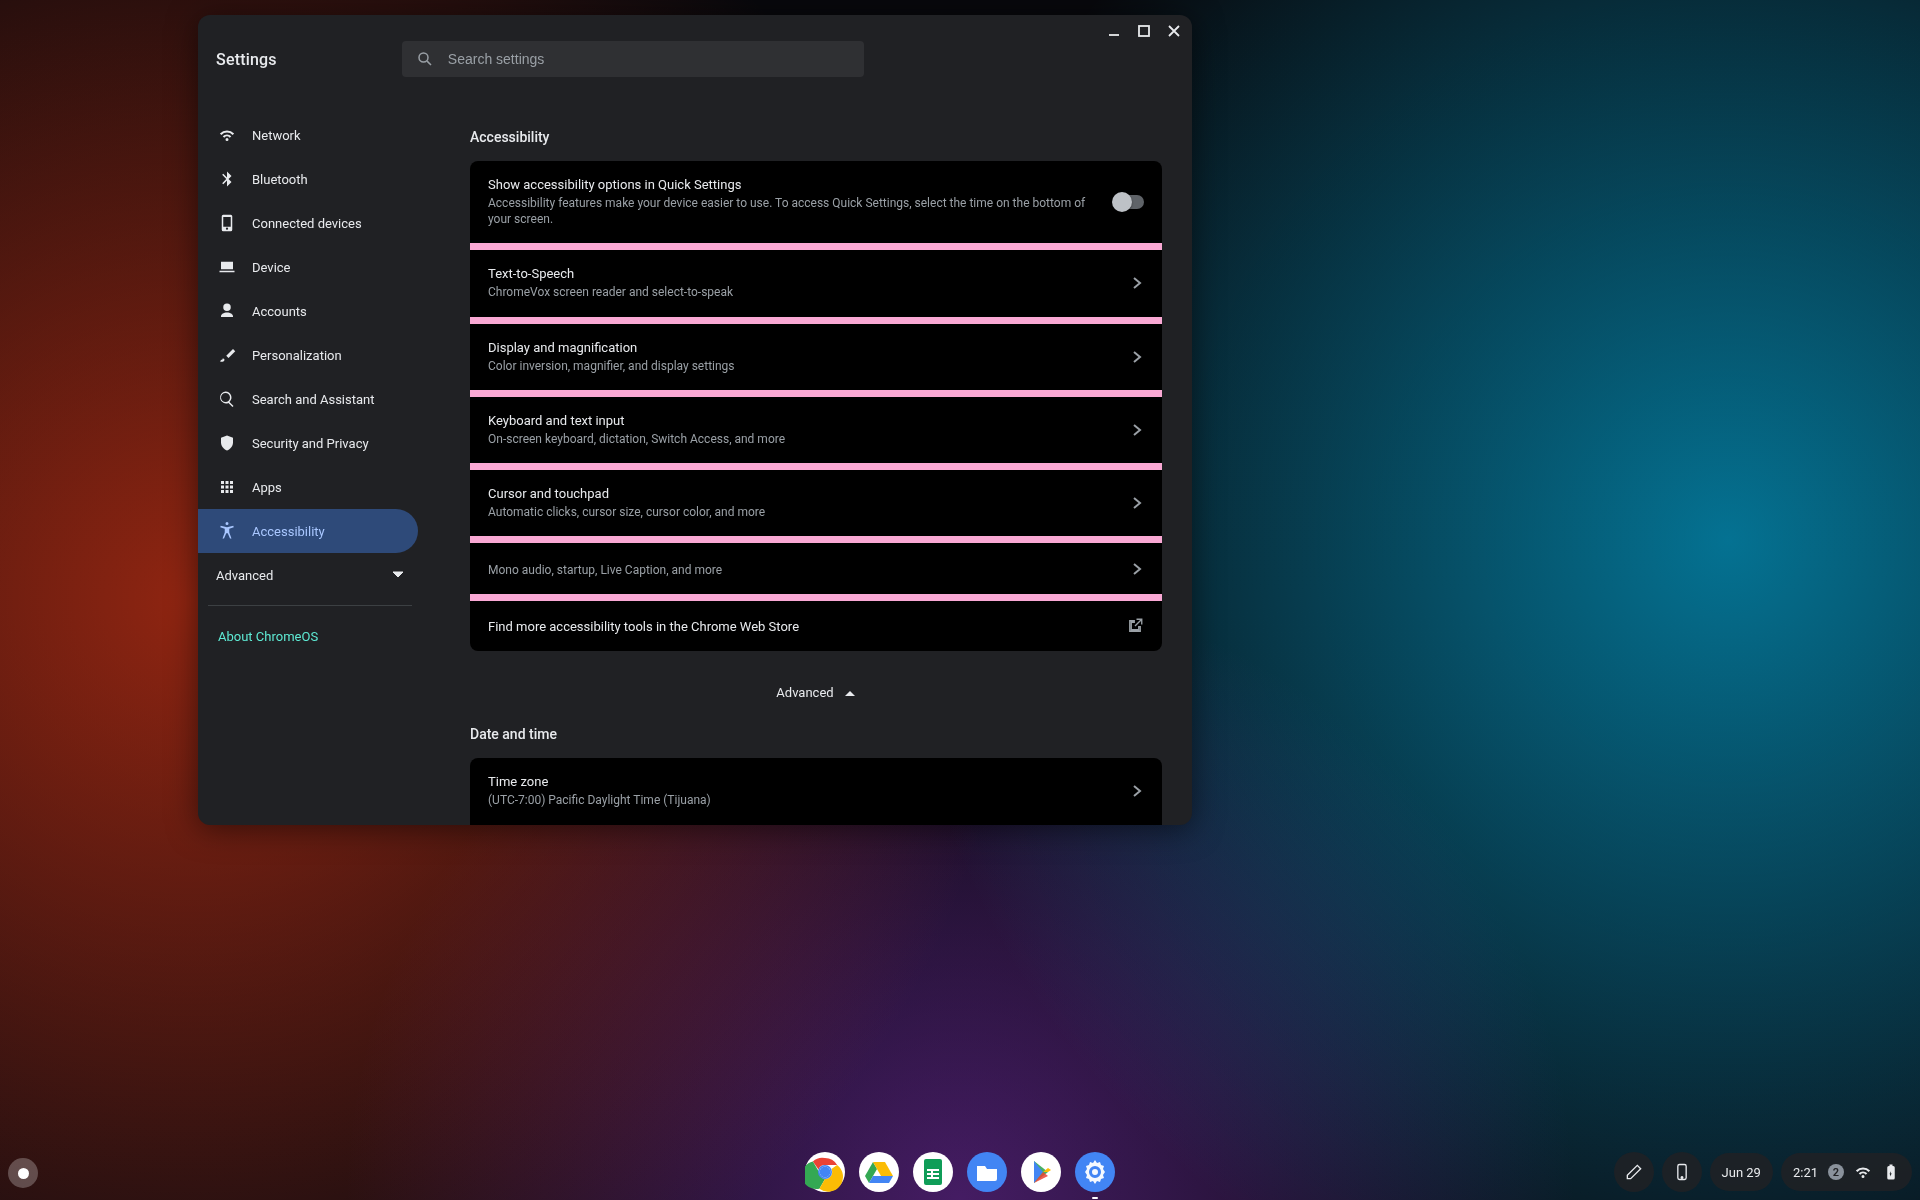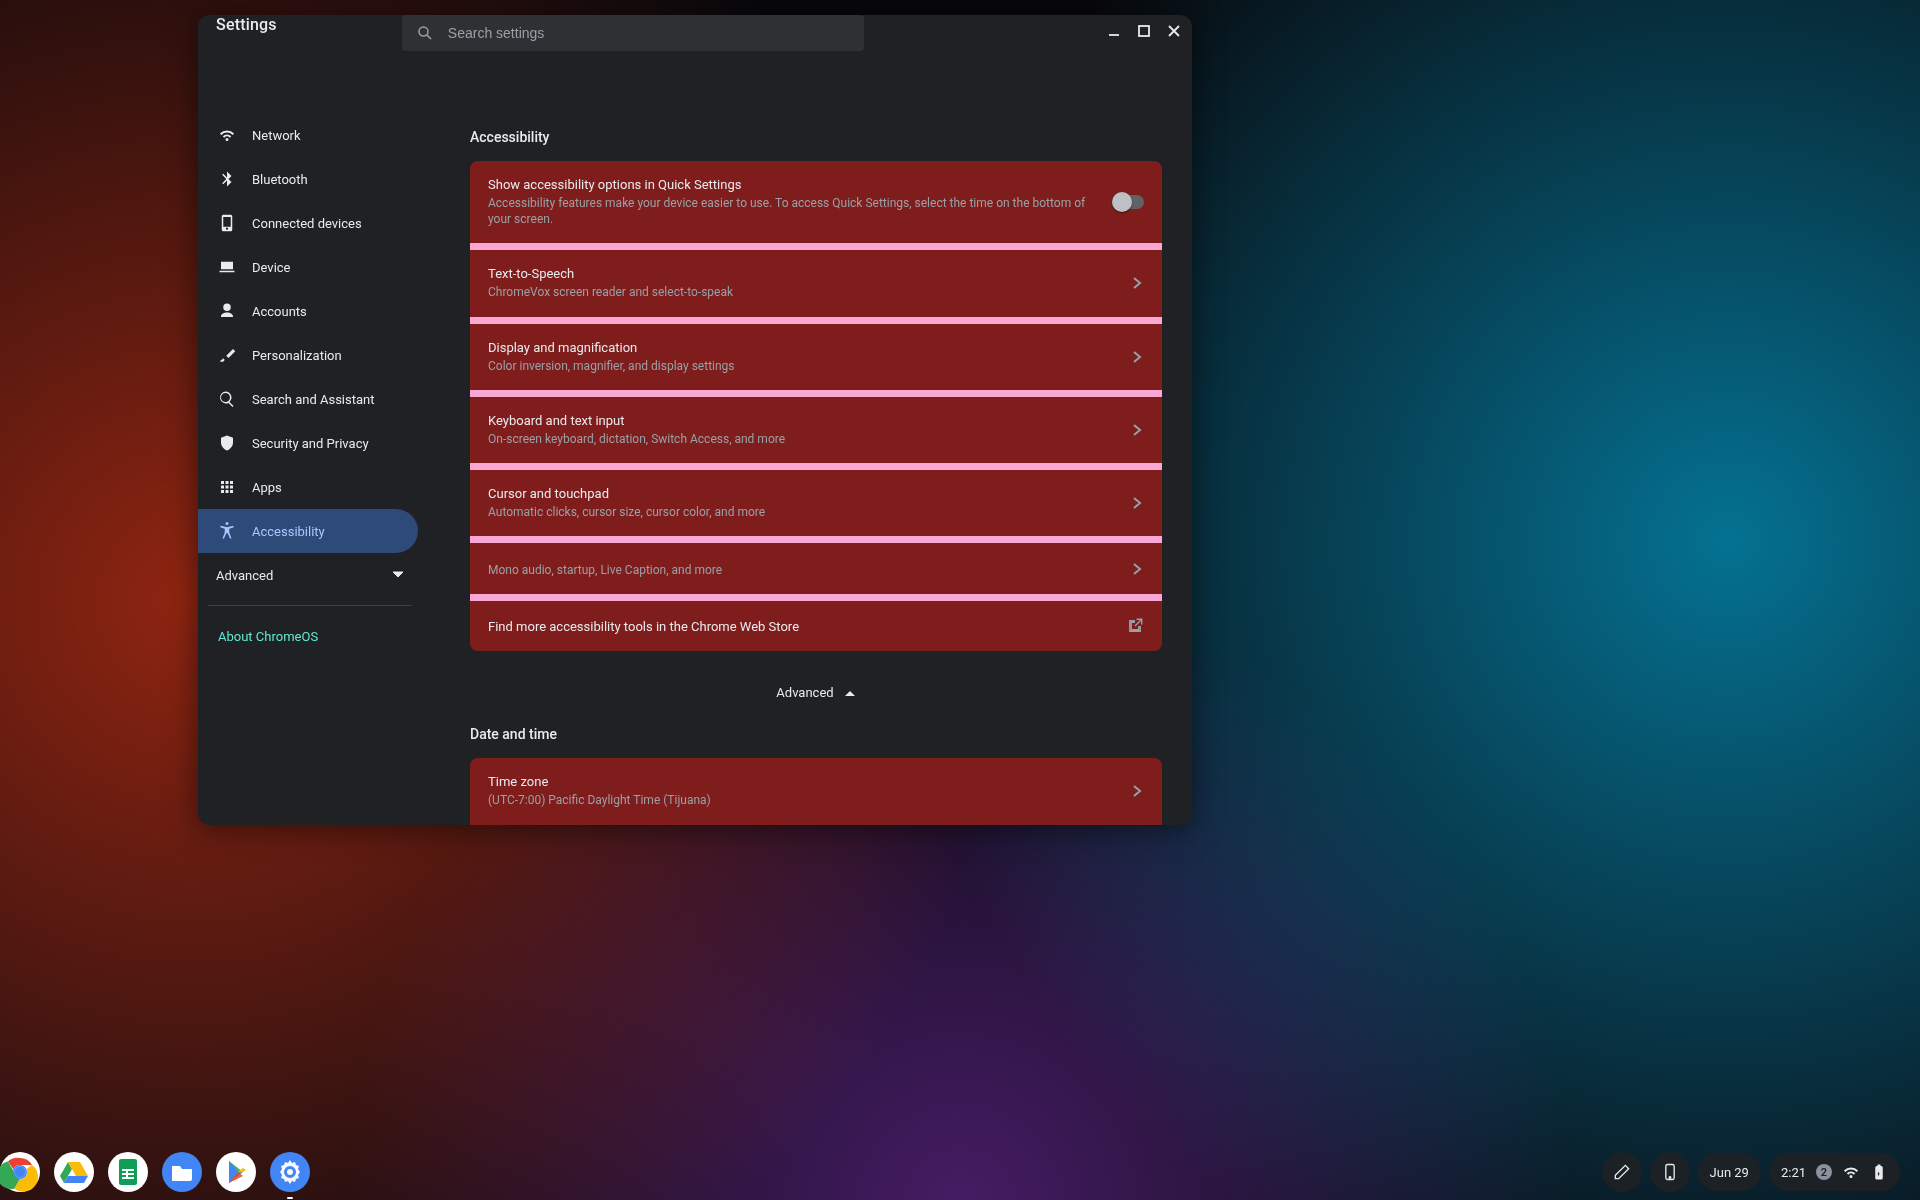--- a/index.html
+++ b/index.html
@@ -9,53 +9,53 @@
       radial-gradient(circle at 10% 50%, rgba(255,60,20,0.55) 0%, rgba(255,60,20,0) 45%),
       radial-gradient(circle at 90% 45%, rgba(0,200,255,0.55) 0%, rgba(0,200,255,0) 45%),
       radial-gradient(circle at 50% 100%, rgba(140,50,200,0.45) 0%, rgba(140,50,200,0) 40%),
       linear-gradient(#08080c,#0a0a10);
   }
   
   .window{position:absolute;left:198px;top:15px;width:994px;height:810px;background:#202124;border-radius:12px;color:#e8eaed;display:flex;flex-direction:column;box-shadow:0 4px 30px rgba(0,0,0,0.5);}
   .titlebar{position:absolute;right:8px;top:6px;display:flex;gap:10px;}
   .winbtn{width:20px;height:20px;display:flex;align-items:center;justify-content:center;color:#e8eaed;border-radius:4px;}
   .winbtn svg{width:14px;height:14px;stroke:#e8eaed;stroke-width:1.8;fill:none;}
-  .header{display:flex;height:88px;padding:0 18px;}
+  .header{display:flex;align-items:center;height:88px;padding:0 18px;}
   .app-title{font-size:16px;font-weight:500;color:#e8eaed;letter-spacing:.2px;}
   .search{margin-left:125px;width:434px;height:36px;background:#2f3033;border-radius:4px;display:flex;align-items:center;padding:0 14px;color:#9aa0a6;}
   .search input{flex:1;background:transparent;border:0;outline:0;color:#e8eaed;font-size:14px;margin-left:12px;}
   .search input::placeholder{color:#9aa0a6;}
   .body{display:flex;flex:1;min-height:0;}
   .sidebar{width:224px;padding:0 0 10px 0;}
   .nav{display:flex;flex-direction:column;padding-top:10px;}
   .nav-item{display:flex;align-items:center;height:44px;padding-left:20px;margin:0 4px 0 0;border-radius:0 22px 22px 0;color:#e8eaed;font-size:13px;cursor:pointer;}
   .nav-item .icon{width:18px;height:18px;margin-right:16px;fill:#e8eaed;color:#e8eaed;}
   .nav-item.active{background:#2e4a79;color:#a9c7ff;}
   .nav-item.active .icon{fill:#a9c7ff;color:#a9c7ff;}
   .nav-sep{height:1px;background:#3c4043;margin:8px 10px;}
   .advanced-row{display:flex;align-items:center;justify-content:space-between;height:44px;padding:0 18px;color:#e8eaed;font-size:13px;cursor:pointer;}
   .advanced-row svg{width:12px;height:12px;stroke:#e8eaed;fill:#e8eaed;}
   .about-row{display:flex;align-items:center;height:44px;padding-left:20px;color:#5eead4;font-size:13px;cursor:pointer;}
   .content{flex:1;overflow:auto;padding:14px 30px 30px 48px;}
   .section-title{font-size:14px;font-weight:500;color:#e8eaed;margin:12px 0 16px 0;}
-  .card{background:#7f1d1d;border-radius:8px;overflow:hidden;}
+  .card{background:#000000;border-radius:8px;overflow:hidden;}
   .row{display:flex;align-items:center;justify-content:space-between;padding:16px 18px;cursor:pointer;}
   .row + .row{border-top:7px solid #f9a8d4;}
   .row .txt{flex:1;min-width:0;}
   .row .title{font-size:13px;color:#e8eaed;}
   .row .sub{font-size:12px;color:#9aa0a6;margin-top:3px;line-height:1.35;}
   .row .right{margin-left:16px;display:flex;align-items:center;}
   .chev{width:14px;height:14px;stroke:#9aa0a6;stroke-width:2;fill:none;}
   .ext{width:18px;height:18px;stroke:#9aa0a6;stroke-width:1.8;fill:none;}
   .toggle{width:30px;height:14px;background:#5f6368;border-radius:10px;position:relative;}
   .toggle .knob{position:absolute;left:-2px;top:-3px;width:20px;height:20px;border-radius:50%;background:#bdc1c6;box-shadow:0 1px 2px rgba(0,0,0,.5);}
   .content-advanced{display:flex;align-items:center;justify-content:center;gap:10px;margin:34px 0 26px;color:#e8eaed;font-size:13px;cursor:pointer;}
   .content-advanced svg{width:12px;height:12px;fill:#e8eaed;}
   
-  .shelf{position:absolute;bottom:0;left:0;right:12px;height:56px;display:flex;align-items:center;}
+  .shelf{position:absolute;bottom:0;left:0;right:0;height:56px;display:flex;align-items:center;justify-content:center;}
   .launcher{position:absolute;left:8px;bottom:12px;width:30px;height:30px;border-radius:50%;background:rgba(255,255,255,0.25);display:flex;align-items:center;justify-content:center;}
   .launcher .dot{width:11px;height:11px;border-radius:50%;background:#fff;}
   .shelf-apps{display:flex;gap:14px;}
   .app{width:40px;height:40px;border-radius:50%;display:flex;align-items:center;justify-content:center;position:relative;}
   .app .under{position:absolute;bottom:-7px;width:6px;height:2px;border-radius:2px;background:#fff;}
   .app svg{width:40px;height:40px;}
   .status{position:absolute;right:8px;bottom:8px;display:flex;align-items:center;gap:8px;}
   .pill{height:38px;border-radius:19px;background:rgba(32,33,36,0.85);display:flex;align-items:center;padding:0 12px;color:#e8eaed;font-size:13px;gap:10px;}
   .pill svg{width:18px;height:18px;}
   .square{width:40px;height:40px;border-radius:50%;background:rgba(32,33,36,0.85);display:flex;align-items:center;justify-content:center;}

